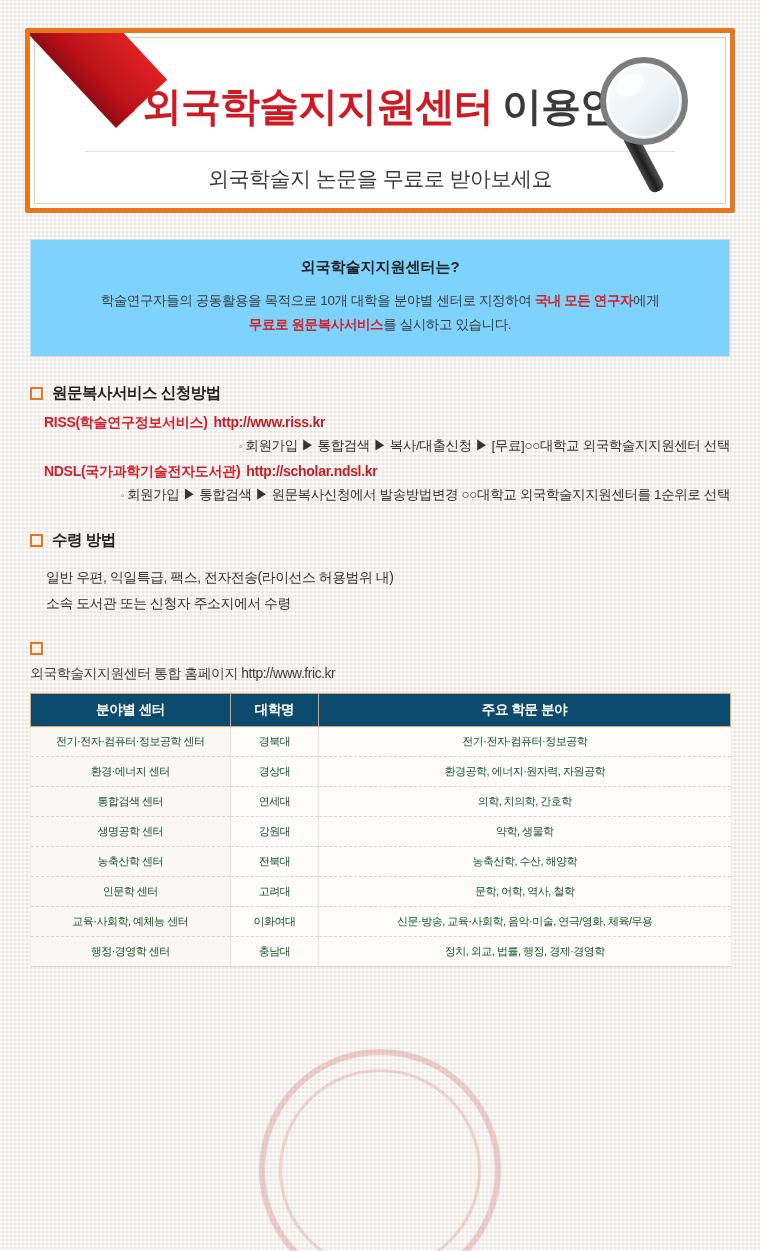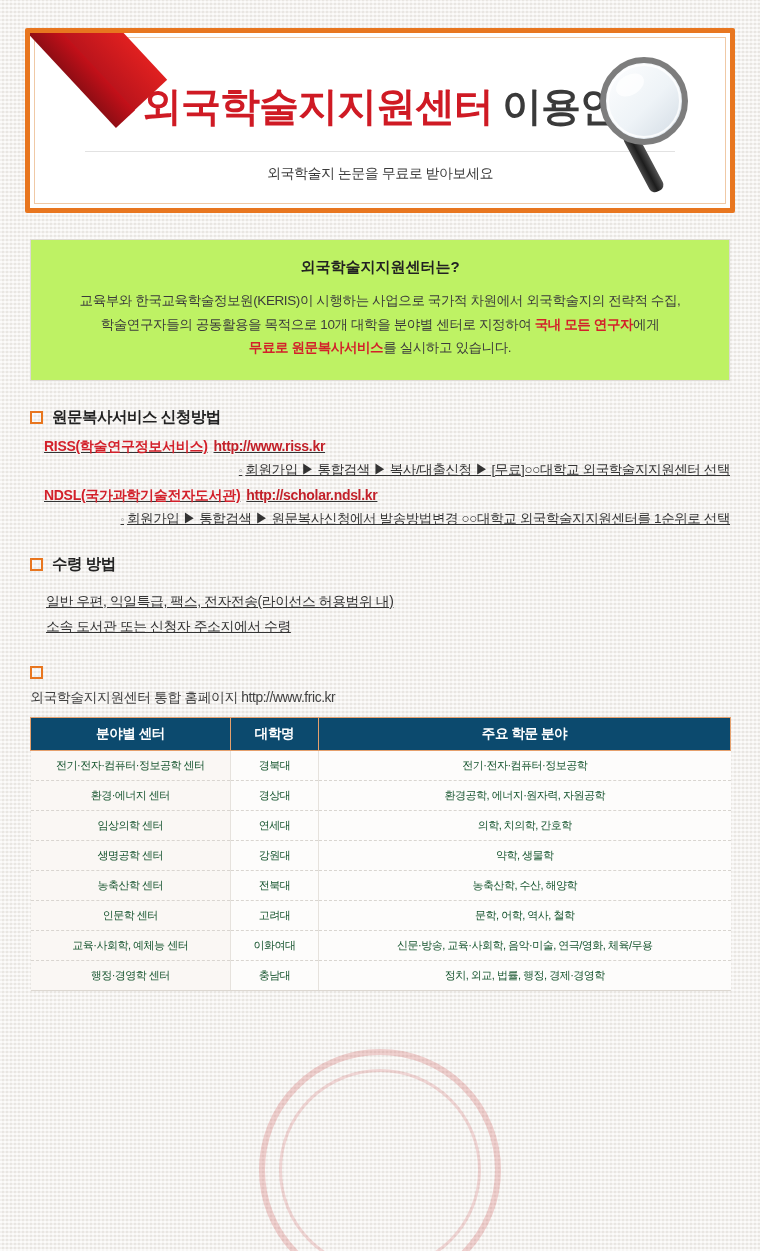--- a/index.html
+++ b/index.html
@@ -100,39 +100,39 @@
     top: 118px;
     height: 1px;
     background: #e2e2e2;
   }
   .banner-sub {
     position: absolute;
     left: 0;
     right: 0;
     top: 132px;
     text-align: center;
-    font-size: 14px;
+    font-size: 21px;
     color: #3b3b3b;
     letter-spacing: -0.5px;
   }
   
   .magnifier {
     position: absolute;
     right: 28px;
     top: 16px;
     width: 120px;
     height: 150px;
     z-index: 4;
   }
 
   
   .intro-box {
     margin: 26px 30px 0 30px;
     border: 1px solid #dedad4;
-    background: #bef264;
+    background: #7dd3fc;
     padding: 18px 26px 20px 26px;
     box-shadow: 0 1px 2px rgba(0,0,0,0.04);
   }
   .intro-title {
     text-align: center;
     font-size: 15px;
     font-weight: bold;
     color: #222;
     margin-bottom: 12px;
   }
@@ -168,21 +168,20 @@
   }
   .sec-title {
     font-size: 15.5px;
     font-weight: bold;
     color: #222;
     letter-spacing: -0.5px;
   }
 
   .sec-body {
     padding-left: 14px;
-    text-decoration: underline;
   }
   .link-row {
     font-size: 14px;
     font-weight: bold;
     color: #d3202a;
     margin-top: 8px;
     letter-spacing: -0.3px;
   }
   .link-row .url {
     color: #c22029;
@@ -309,21 +308,20 @@
         </svg>
       </div>
 
       <div class="banner-divider"></div>
       <div class="banner-sub">외국학술지 논문을 무료로 받아보세요</div>
     </div>
   </div>
 
   <div class="intro-box">
     <div class="intro-title">외국학술지지원센터는?</div>
-    <div class="intro-line">교육부와 한국교육학술정보원(KERIS)이 시행하는 사업으로 국가적 차원에서 외국학술지의 전략적 수집,</div>
     <div class="intro-line">
       <span>학술연구자들의 공동활용을 목적으로 10개  대학을 분야별 센터로 지정하여 </span><span class="hl-red">국내 모든 연구자</span><span>에게</span>
     </div>
     <div class="intro-line">
       <span class="hl-red">무료로 원문복사서비스</span><span>를 실시하고 있습니다.</span>
     </div>
   </div>
 
   <div class="section">
     <div class="sec-head">
@@ -384,21 +382,21 @@
           <td class="c1">전기·전자·컴퓨터·정보공학 센터</td>
           <td class="c2">경북대</td>
           <td class="c3">전기·전자·컴퓨터·정보공학</td>
         </tr>
         <tr>
           <td class="c1">환경·에너지 센터</td>
           <td class="c2">경상대</td>
           <td class="c3">환경공학, 에너지·원자력, 자원공학</td>
         </tr>
         <tr>
-          <td class="c1">임상의학 센터</td>
+          <td class="c1">통합검색 센터</td>
           <td class="c2">연세대</td>
           <td class="c3">의학, 치의학, 간호학</td>
         </tr>
         <tr>
           <td class="c1">생명공학 센터</td>
           <td class="c2">강원대</td>
           <td class="c3">약학, 생물학</td>
         </tr>
         <tr>
           <td class="c1">농축산학 센터</td>

